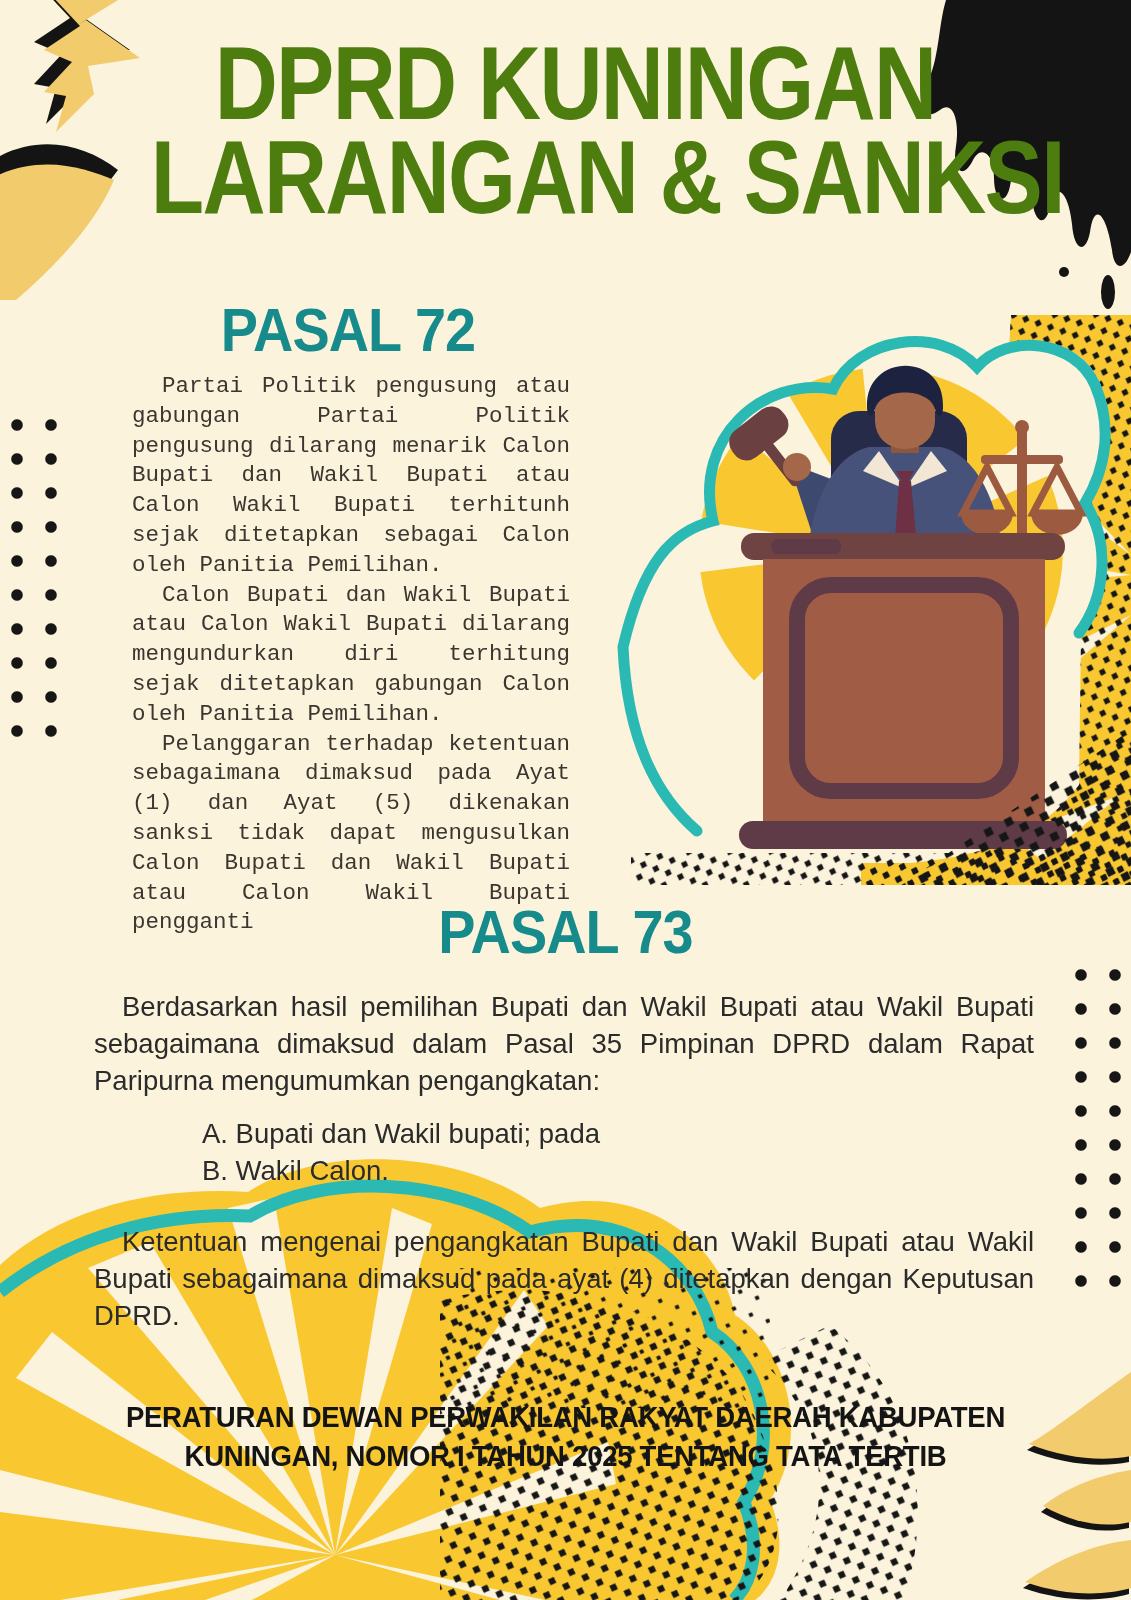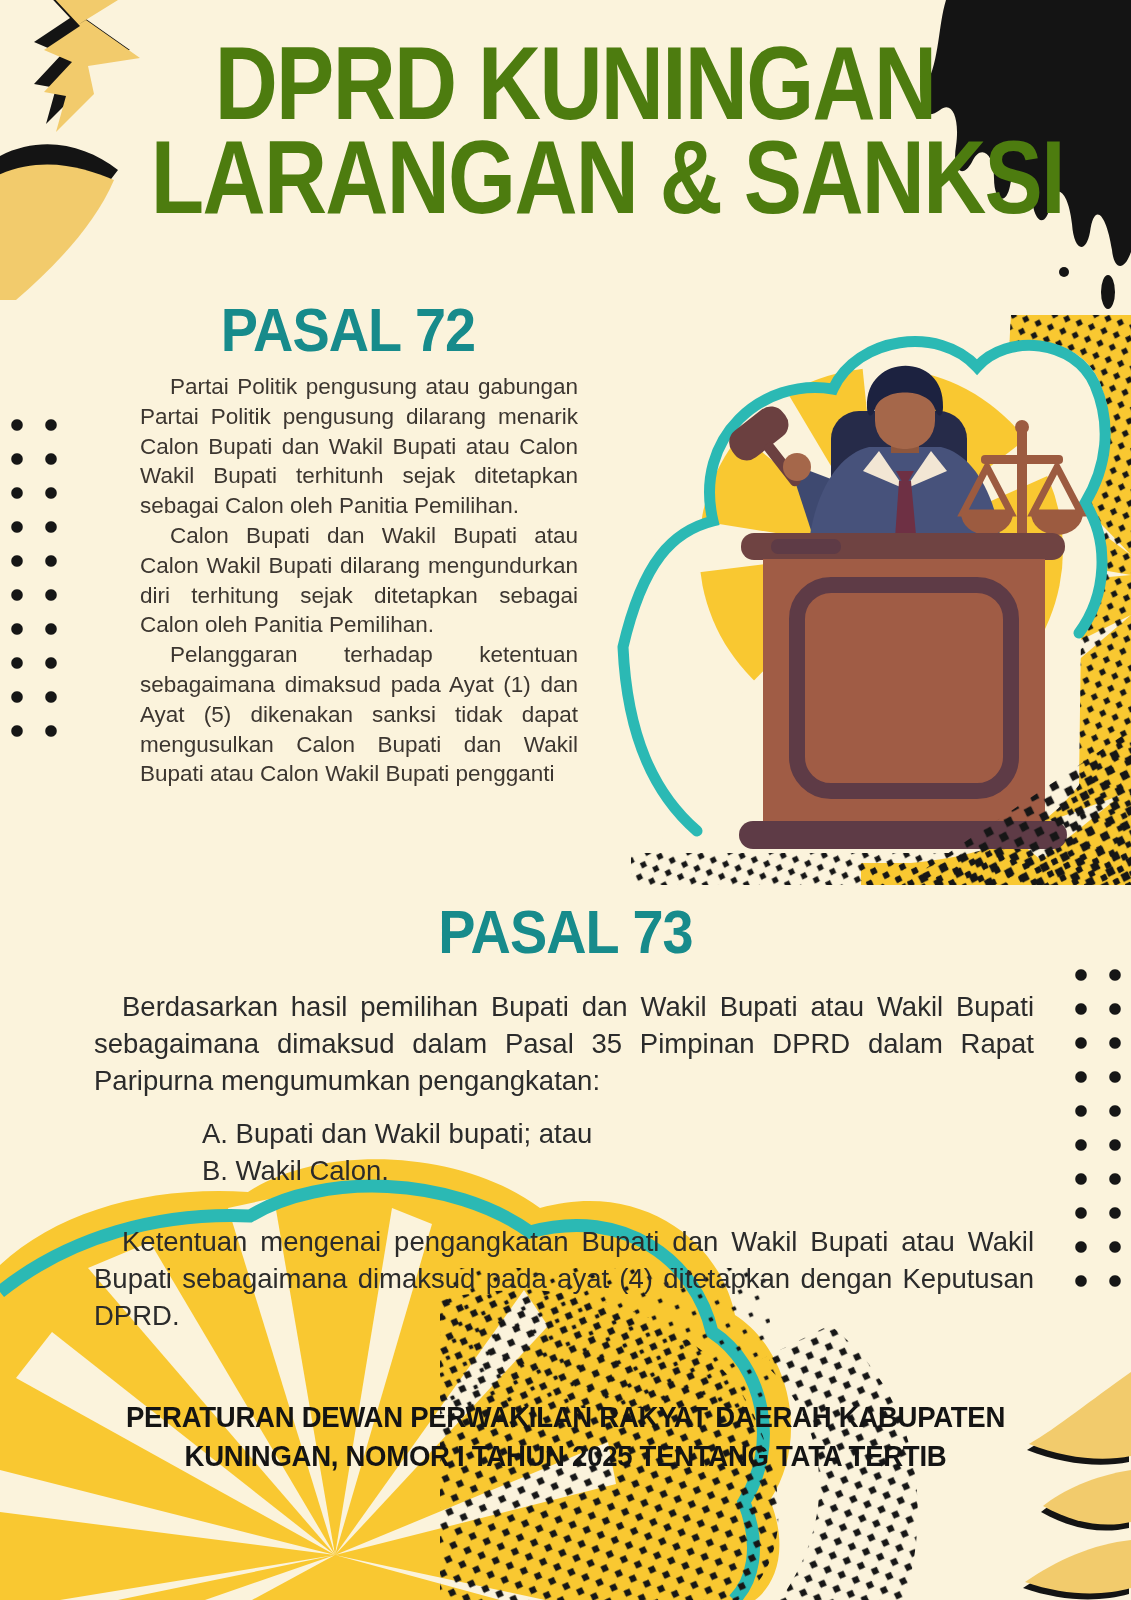--- a/index.html
+++ b/index.html
@@ -12,22 +12,22 @@
   
   .title{left:70px;top:36px;width:1010px;text-align:center;color:#4d7c0f;font-weight:bold;z-index:6;}
   .title .line{font-size:104px;line-height:94px;letter-spacing:-2px;white-space:nowrap;
     transform:scaleX(.84);transform-origin:50% 50%;}
   
   .pasal-h{color:#178B8B;font-weight:bold;font-size:62px;letter-spacing:-1px;
     transform:scaleX(.9);transform-origin:50% 50%;text-align:center;z-index:6;}
   .h72{left:130px;top:294px;width:436px;}
   .h73{left:0;top:896px;width:1131px;}
   
-  .body72{left:140px;top:372px;width:438px;z-index:6;
-    font-family:Liberation Sans, sans-serif;font-size:22.5px;line-height:29.8px;
+  .body72{left:132px;top:372px;width:438px;z-index:6;
+    font-family:Liberation Mono, monospace;font-size:22.5px;line-height:29.8px;
     color:#3C3630;text-align:justify;}
   .body72 p{margin:0;text-indent:30px;}
   
   .body73{left:94px;top:988px;width:940px;z-index:6;
     font-size:27.5px;line-height:37px;color:#2B2B2B;text-align:justify;}
   .body73 p{margin:0;text-indent:28px;}
   .body73 ul{list-style:none;margin:16px 0 0 108px;padding:0;text-align:left;}
   .body73 .closing{margin-top:34px;}
   
   .footer{left:0;top:1398px;width:1131px;text-align:center;z-index:7;
@@ -66,21 +66,21 @@
 
   <div class="abs title">
     <div class="line">DPRD KUNINGAN</div>
     <div class="line">LARANGAN &amp; SANKSI</div>
   </div>
 
   <div class="abs pasal-h h72">PASAL 72</div>
 
   <div class="abs body72">
     <p>Partai Politik pengusung atau gabungan Partai Politik pengusung dilarang menarik Calon Bupati dan Wakil Bupati atau Calon Wakil Bupati terhitunh sejak ditetapkan sebagai Calon oleh Panitia Pemilihan.</p>
-    <p>Calon Bupati dan Wakil Bupati atau Calon Wakil Bupati dilarang mengundurkan diri terhitung sejak ditetapkan sebagai Calon oleh Panitia Pemilihan.</p>
+    <p>Calon Bupati dan Wakil Bupati atau Calon Wakil Bupati dilarang mengundurkan diri terhitung sejak ditetapkan gabungan Calon oleh Panitia Pemilihan.</p>
     <p>Pelanggaran terhadap ketentuan sebagaimana dimaksud pada Ayat (1) dan Ayat (5) dikenakan sanksi tidak dapat mengusulkan  Calon Bupati dan Wakil Bupati atau Calon Wakil Bupati pengganti</p>
   </div>
 
   <div class="abs dots dots-left"></div>
 
   <div class="abs dots dots-right"></div>
 
   <svg class="abs" viewBox="0 0 520 570" style="left:611px;top:315px;width:520px;height:570px;z-index:4">
     <defs>
       <pattern id="htA" width="13" height="13" patternUnits="userSpaceOnUse" patternTransform="rotate(18)">
@@ -159,21 +159,21 @@
     </g>
     <rect x="20" y="538" width="500" height="32" fill="url(#htA)"></rect>
     <path d="M290,570 L520,415 L520,570 Z" fill="url(#htB)"></path>
   </svg>
 
   <div class="abs pasal-h h73">PASAL 73</div>
 
   <div class="abs body73">
     <p>Berdasarkan hasil pemilihan Bupati dan Wakil Bupati atau Wakil Bupati sebagaimana dimaksud dalam Pasal 35 Pimpinan DPRD dalam Rapat Paripurna mengumumkan pengangkatan:</p>
     <ul>
-      <li>A. Bupati dan Wakil bupati; atau</li>
+      <li>A. Bupati dan Wakil bupati; pada</li>
       <li>B. Wakil Calon.</li>
     </ul>
     <p class="closing">Ketentuan mengenai pengangkatan Bupati dan Wakil Bupati atau Wakil Bupati sebagaimana dimaksud pada ayat (4) ditetapkan dengan Keputusan DPRD.</p>
   </div>
 
   <svg class="abs" viewBox="0 0 1131 450" style="left:0;top:1150px;width:1131px;height:450px;z-index:1">
     <defs>
       <pattern id="htC" width="15" height="15" patternUnits="userSpaceOnUse" patternTransform="rotate(20)">
         <rect x="3" y="3" width="6.5" height="6.5" fill="#161616" transform="rotate(45 6.25 6.25)"></rect>
       </pattern>

